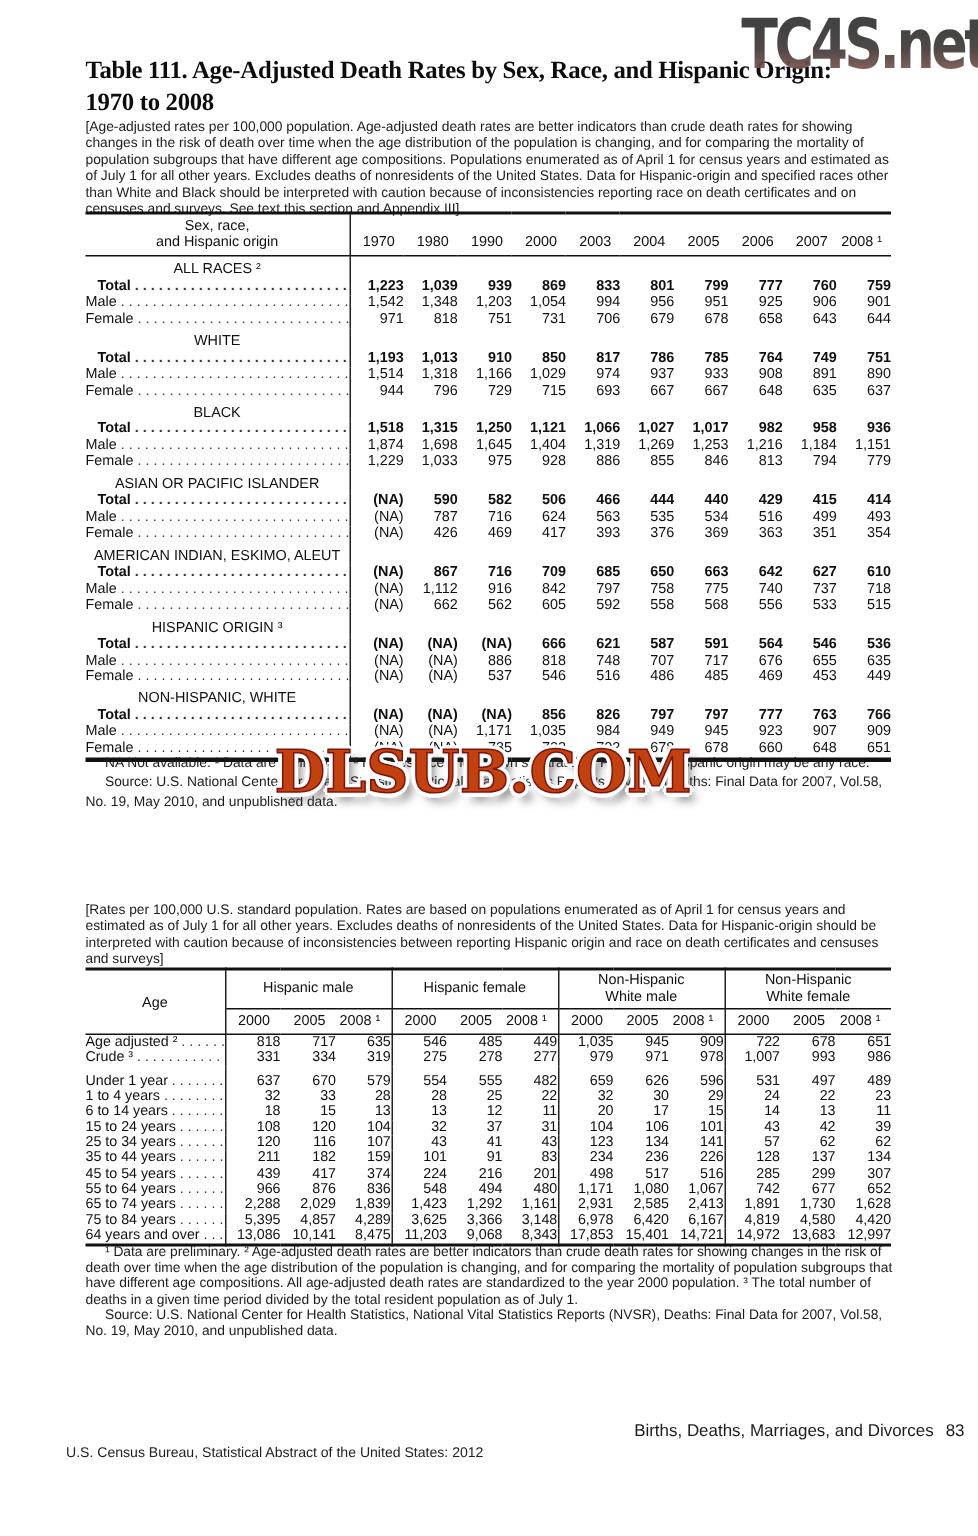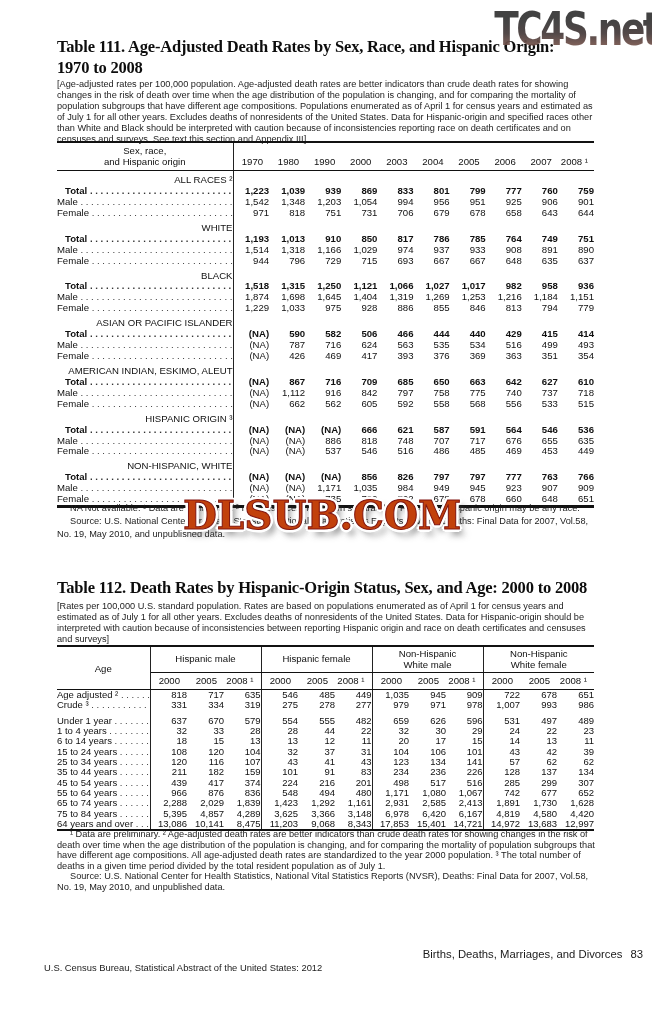--- a/index.html
+++ b/index.html
@@ -24,21 +24,21 @@
   .c0{border-right:1px solid #222;}
   
   #t111-table thead th{border-bottom:1px solid #111;}
   #t111-table .stub{text-align:center;vertical-align:middle;line-height:11px;padding:2px 0 3px 0;}
   .yr{text-align:right;padding:0 6px 3px 0;vertical-align:bottom;margin-top:19px;}
   
   .dtable td{padding:0;vertical-align:bottom;}
   #t111-table tbody td{line-height:10.9px;}
   .num{text-align:right;padding-right:6px;}
   tr.bold td{font-weight:bold;}
-  tr.sec td{height:13px;padding-top:2px;text-align:right;line-height:11px;margin-top:16px;}
+  tr.sec td{height:13px;padding-top:2px;text-align:center;line-height:11px;margin-top:16px;}
   .lblcell{overflow:hidden;white-space:nowrap;}
   .rlbl{display:inline;}
   tr.bold .rlbl{padding-left:8px;margin-top:43px;}
   .dots::after{content:" . . . . . . . . . . . . . . . . . . . . . . . . . . . . . . . . . . . . . . . . . . . .";
                color:#333;}
   
   #t112-table .stub2{text-align:center;vertical-align:middle;line-height:11px;border-bottom:1px solid #111;}
   .grp{text-align:center;line-height:10.5px;padding:2px 0;border-bottom:1px solid #111;border-right:1px solid #222;}
   .grp:last-child{border-right:none;}
   .yr2{text-align:right;padding:2px 7px 3px 0;border-bottom:1px solid #111;vertical-align:bottom;}
@@ -415,21 +415,20 @@
           <td class="num">648</td>
           <td class="num">651</td>
         </tr>
       </tbody>
     </table>
   <div class="footblock" id="t111-foot">
     <p>NA Not available. ¹ Data are preliminary. ² Includes races not shown separately. ³ Persons of Hispanic origin may be any race.</p>
     <p>Source: U.S. National Center for Health Statistics, National Vital Statistics Reports (NVSH), Deaths: Final Data for 2007, Vol.58, No. 19, May 2010, and unpublished data.</p>
   </div>
 
-  <div class="tbl-title" id="t112-title">Table 112. Death Rates by Hispanic-Origin Status, Sex, and Age: 2000 to 2008</div>
   <div class="tbl-note" id="t112-note">[Rates per 100,000 U.S. standard population. Rates are based on populations enumerated as of April 1 for census years and estimated as of July 1 for all other years. Excludes deaths of nonresidents of the United States. Data for Hispanic-origin should be interpreted with caution because of inconsistencies between reporting Hispanic origin and race on death certificates and censuses and surveys]</div>
   <table class="dtable" id="t112-table">
       <colgroup>
         <col style="width:93px">
         <col style="width:37px">
         <col style="width:37px">
         <col style="width:37px">
         <col style="width:37px">
         <col style="width:37px">
         <col style="width:37px">
@@ -508,21 +507,21 @@
           <td class="num">531</td>
           <td class="num">497</td>
           <td class="num">489</td>
         </tr>
         <tr>
           <td class="c0 lblcell"><span class="rlbl">1 to 4 years</span><span class="dots"></span></td>
           <td class="num">32</td>
           <td class="num">33</td>
           <td class="num gsep">28</td>
           <td class="num">28</td>
-          <td class="num">44</td>
+          <td class="num">25</td>
           <td class="num gsep">22</td>
           <td class="num">32</td>
           <td class="num">30</td>
           <td class="num gsep">29</td>
           <td class="num">24</td>
           <td class="num">22</td>
           <td class="num">23</td>
         </tr>
         <tr>
           <td class="c0 lblcell"><span class="rlbl">6 to 14 years</span><span class="dots"></span></td>

